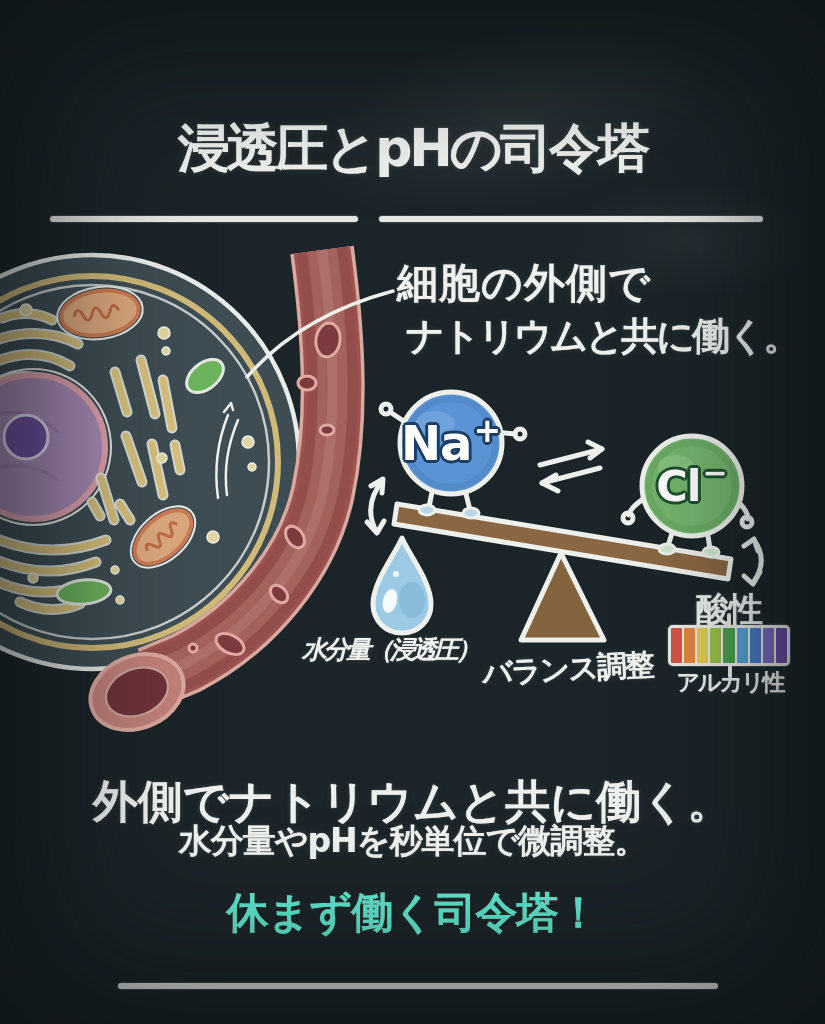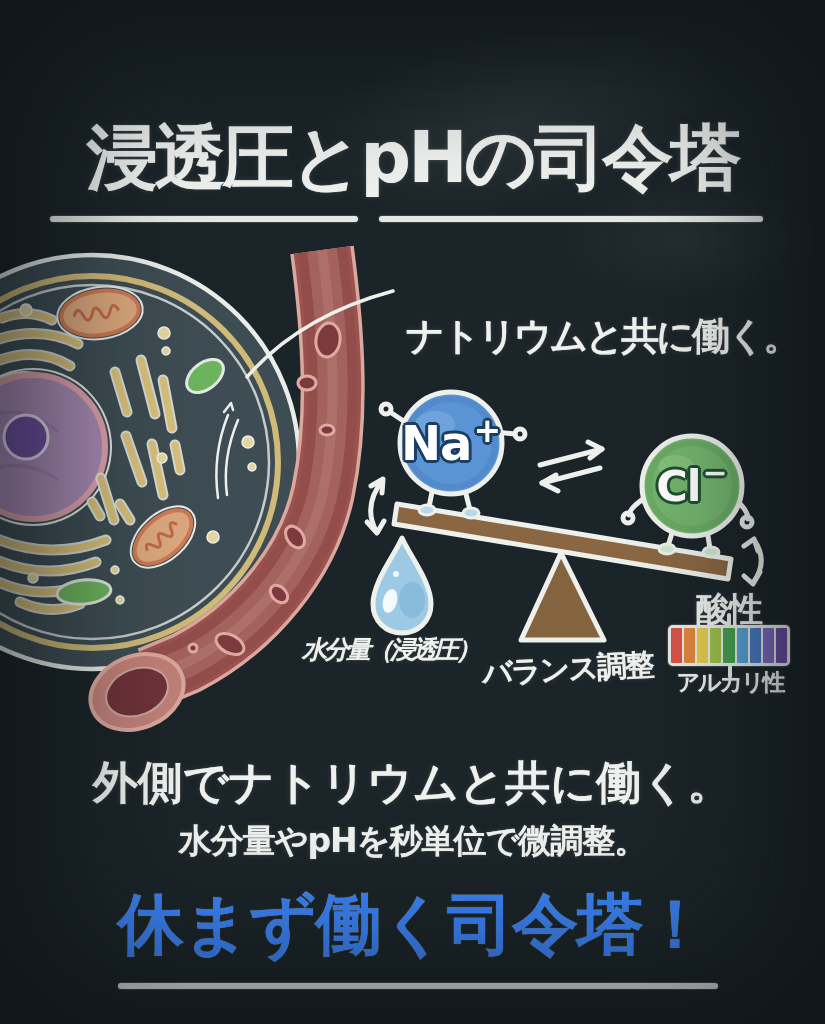--- a/index.html
+++ b/index.html
@@ -217,24 +217,25 @@
         <path d="M 556 475 L 542 483 L 558 491"></path>
     </g>
 
     <g class="chalk" stroke-width="5">
       <path d="M 754 540 Q 769 561 753 583"></path>
       <path d="M 744 546 L 754 539 L 758 551"></path>
       <path d="M 744 576 L 753 584 L 760 572"></path>
     </g>
   </svg>
 
-  <div class="txt center" style="top:122px;font-size:71px;letter-spacing:-3px;">浸透圧とpHの司令塔</div>
+  <div class="txt center" style="top:122px;font-size:52px;letter-spacing:-3px;">浸透圧とpHの司令塔</div>
   <div class="underline" style="left:50px;top:216px;width:308px;height:6px;"></div>
   <div class="underline" style="left:379px;top:216px;width:384px;height:6px;"></div>
 
+  <div class="txt" style="left:397px;top:263px;font-size:41px;letter-spacing:1px;">細胞の外側で</div>
   <div class="txt" style="left:406px;top:317px;font-size:38px;letter-spacing:-3px;">ナトリウムと共に働く。</div>
 
   <div class="ion na-outline" style="left:396px;top:411px;width:110px;height:64px;font-size:48px;">
     <span class="sym">Na</span>
       <sup style="font-size:33px;">+</sup>
   </div>
   <div class="ion cl-outline" style="left:640px;top:459px;width:104px;height:54px;font-size:43px;">
     <span class="sym">Cl</span>
       <sup style="font-size:30px;">−</sup>
   </div>
@@ -253,19 +254,19 @@
         <div class="ph-seg" style="background: rgb(71, 160, 79);"></div>
         <div class="ph-seg" style="background: rgb(88, 164, 214);"></div>
         <div class="ph-seg" style="background: rgb(76, 124, 198);"></div>
         <div class="ph-seg" style="background: rgb(122, 108, 190);"></div>
         <div class="ph-seg" style="background: rgb(107, 77, 166);"></div>
       </div>
   </div>
   <div class="ph-tick" style="left:728px;top:665px;height:13px;"></div>
   <div class="txt" style="left:664px;top:671px;width:132px;text-align:center;font-size:23px;letter-spacing:-2px;">アルカリ性</div>
 
-  <div class="txt center" style="top:760px;font-size:45px;">外側でナトリウムと共に働く。</div>
+  <div class="txt center" style="top:779px;font-size:45px;">外側でナトリウムと共に働く。</div>
   <div class="txt center" style="top:824px;font-size:33px;letter-spacing:-1px;">水分量やpHを秒単位で微調整。</div>
-  <div class="txt center" style="top:892px;font-size:66px;letter-spacing:-1px;color:#3b82f6;text-shadow:0 0 1px rgba(233,217,126,.6);">休まず働く司令塔！</div>
+  <div class="txt center" style="top:892px;font-size:42px;letter-spacing:-1px;color:#5eead4;text-shadow:0 0 1px rgba(233,217,126,.6);">休まず働く司令塔！</div>
   <div class="underline" style="left:118px;top:983px;width:600px;height:6px;"></div>
 
   <div class="vignette"></div>
 </div>
 
 </body></html>

